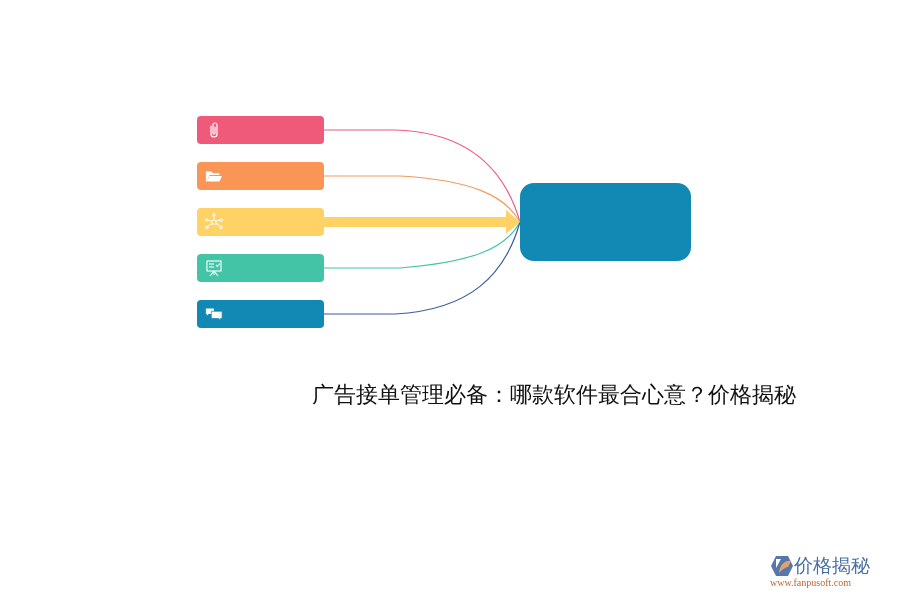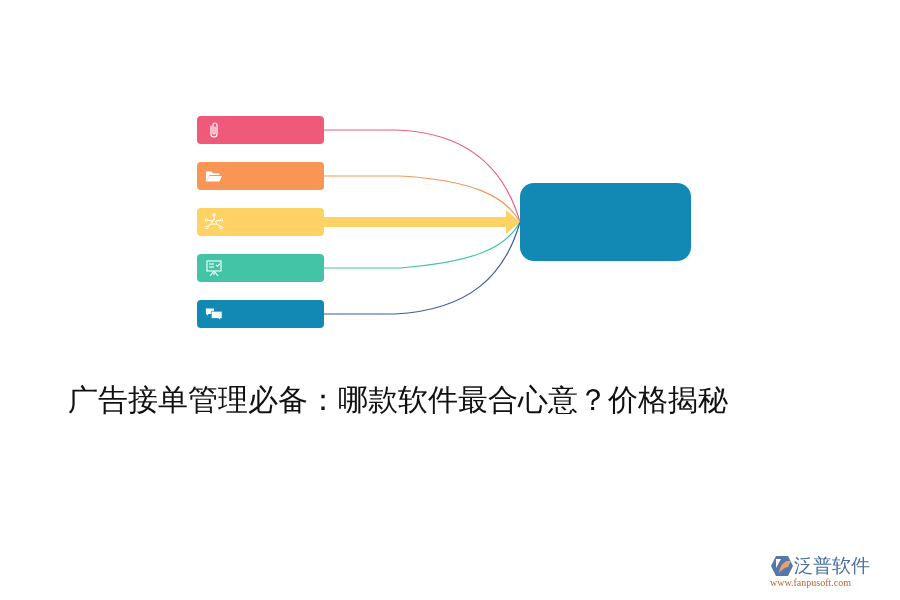--- a/index.html
+++ b/index.html
@@ -2,21 +2,21 @@
 <html><head>
 <meta charset="utf-8">
 <style>
   html, body { margin: 0; padding: 0; background: #ffffff; }
   body { width: 900px; height: 600px; position: relative; overflow: hidden; font-family: "DejaVu Serif", serif; }
   .bar { position: absolute; left: 197px; width: 127px; height: 28px; border-radius: 4px; display: flex; align-items: center; }
   .bar .icon { margin-left: 8px; width: 18px; height: 18px; display: flex; align-items: center; justify-content: center; }
   .bar .label { color: #fff; font-family: "Liberation Sans", sans-serif; font-size: 12px; margin-left: 6px; }
   .center-box { position: absolute; left: 520px; top: 183px; width: 171px; height: 78px; border-radius: 14px; background: #1289b4; }
   svg.connectors { position: absolute; left: 0; top: 0; }
-  .title { position: absolute; left: 0; width: 796px; top: 380px; text-align: center; font-family: "DejaVu Serif", "Liberation Serif", serif; font-size: 30px; color: #111; letter-spacing: 0px; white-space: nowrap; }
+  .title { position: absolute; left: 0; width: 796px; top: 380px; text-align: right; font-family: "DejaVu Serif", "Liberation Serif", serif; font-size: 22px; color: #111; letter-spacing: 0px; white-space: nowrap; }
   .logo { position: absolute; left: 768px; top: 553px; width: 125px; height: 40px; }
   .logo .brand { position: absolute; left: 26px; top: 0px; font-family: "DejaVu Sans", sans-serif; font-size: 19px; color: #4a6fa3; white-space: nowrap; }
   .logo .url { position: absolute; left: 2px; top: 24px; font-family: Liberation Serif, serif; font-size: 10px; color: #c0652e; white-space: nowrap; }
   .logo .mark { position: absolute; left: 2px; top: 2px; width: 24px; height: 22px; }
 </style>
 </head>
 <body>
 
 <svg class="connectors" width="900" height="600" viewBox="0 0 900 600">
   <path d="M324 130 L395 130 C470 132 505 170 520 222" fill="none" stroke="#ef5b7d" stroke-width="1.2"></path>
@@ -97,15 +97,15 @@
 <div class="title">广告接单管理必备：哪款软件最合心意？价格揭秘</div>
 
 <div class="logo">
   <span class="mark">
     <svg width="24" height="22" viewBox="0 0 24 22">
       <polygon points="6,1 18,1 23,11 18,21 6,21 1,11" fill="#5578a8"></polygon>
       <path d="M9 18 C10 10 15 5 21 6 L18 12 C15 12 12 15 9 18 Z" fill="#e8a070"></path>
       <path d="M6 4 L11 4 L6 13 Z" fill="#ffffff"></path>
     </svg>
   </span>
-  <span class="brand">泛普软件</span>
+  <span class="brand">价格揭秘</span>
   <span class="url">www.fanpusoft.com</span>
 </div>
 
 </body></html>

